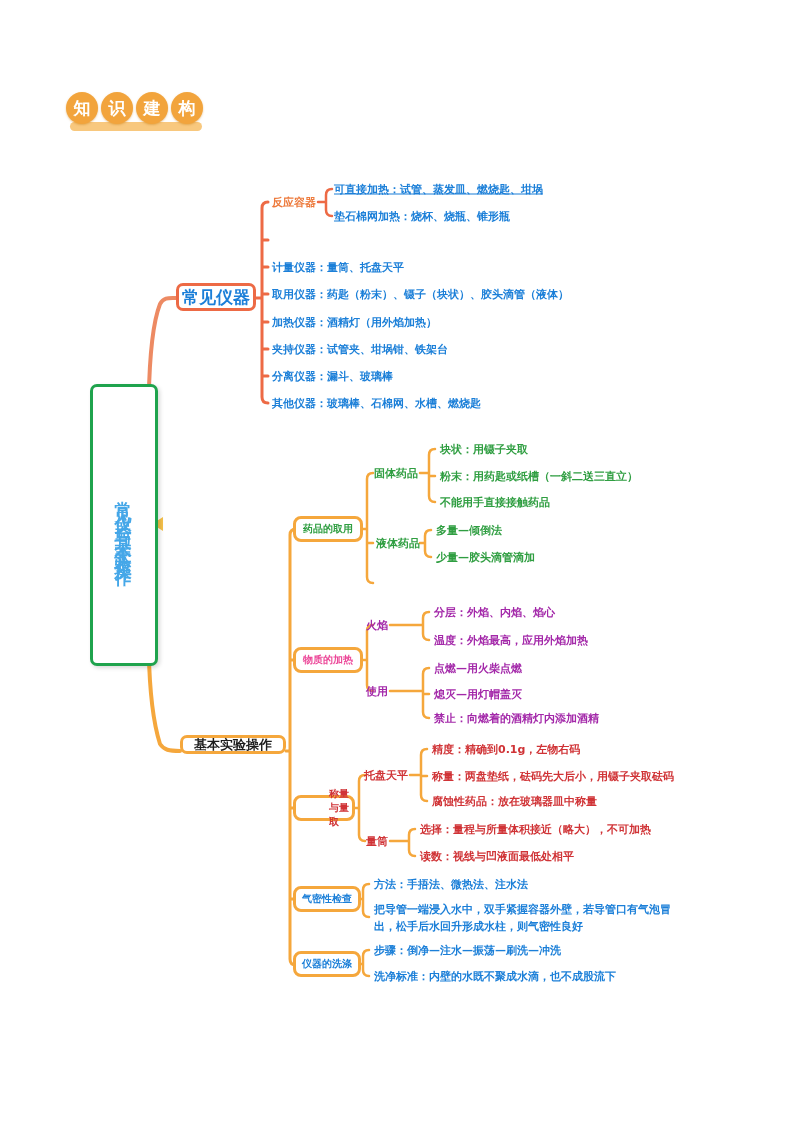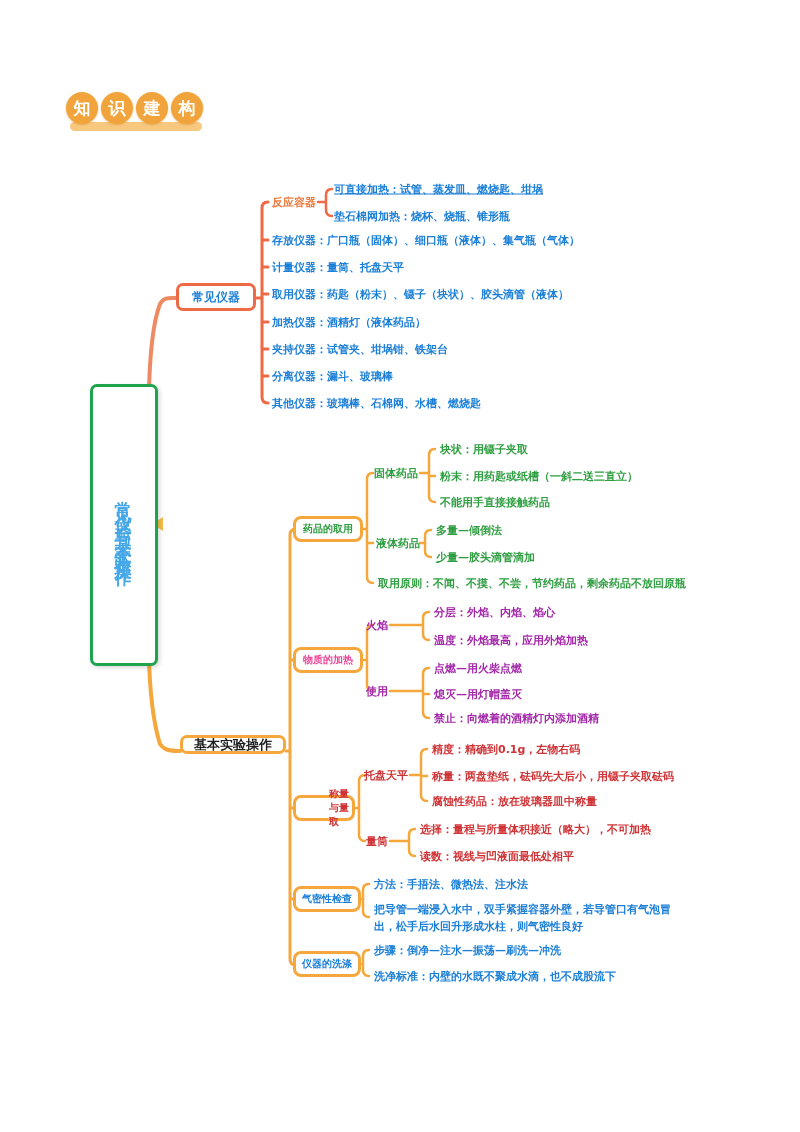--- a/index.html
+++ b/index.html
@@ -11,21 +11,21 @@
   
   .badge{position:absolute;left:66px;top:92px;z-index:3;display:flex;gap:3px;}
   .badge-bar{position:absolute;left:4px;top:30px;width:132px;height:9px;background:#F8C87E;border-radius:5px;z-index:-1;}
   .badge-circle{width:32px;height:32px;border-radius:50%;background:#F2A43C;display:flex;align-items:center;justify-content:center;box-shadow:0 1px 2px rgba(210,140,40,.5);}
   .badge-circle i{font-style:normal;color:#ffffff;font-size:17px;font-weight:bold;}
   
   .node{position:absolute;background:#ffffff;display:flex;align-items:center;justify-content:center;z-index:2;box-sizing:border-box;}
   .root{left:90px;top:384px;width:68px;height:282px;border:3px solid #1FA34D;border-radius:7px;box-shadow:2px 2px 4px rgba(0,0,0,.15);}
   .root span{writing-mode:vertical-lr;text-orientation:upright;color:#45A7E8;font-size:17px;font-weight:bold;letter-spacing:7px;}
   .n-coral{left:176px;top:283px;width:80px;height:28px;border:3px solid #ED6A45;border-radius:7px;}
-  .n-coral span{color:#1B7FD8;font-size:12px;font-weight:bold;}
+  .n-coral span{color:#1B7FD8;font-size:17px;font-weight:bold;}
   .n-main2{left:180px;top:735px;width:106px;height:19px;border:3px solid #F5A73C;border-radius:7px;}
   .n-main2 span{color:#1d1d1d;font-size:13px;font-weight:bold;}
   .sub{border:3px solid #F5A73C;border-radius:8px;height:26px;}
   .sub span{font-size:10px;font-weight:bold;}
   .s1{left:293px;top:516px;width:70px;} .s1 span{color:#2F9E41;}
   .s2{left:293px;top:647px;width:70px;} .s2 span{color:#ec4899;}
   .s3{left:293px;top:795px;width:62px;} .s3 span{color:#D03336;padding-left:33px;}
   .s4{left:293px;top:886px;width:68px;} .s4 span{color:#1B7FD8;}
   .s5{left:293px;top:951px;width:68px;} .s5 span{color:#1B7FD8;}
   
@@ -90,43 +90,41 @@
   <div class="node root">
     <span>常见仪器与基本实验操作</span>
   </div>
 
   <div class="node n-coral">
     <span>常见仪器</span>
   </div>
   <div class="glabel coraltx" style="left:272px;top:202px;">反应容器</div>
   <div class="leaf blue" style="left:334px;top:189px;text-decoration:underline;">可直接加热：试管、蒸发皿、燃烧匙、坩埚</div>
   <div class="leaf blue" style="left:334px;top:216px;">垫石棉网加热：烧杯、烧瓶、锥形瓶</div>
-  <div class="leaf blue" style="left:272px;top:240px;">存放仪器：广口瓶（固体）、细口瓶（液体）、集气瓶（气体）</div>
   <div class="leaf blue" style="left:272px;top:267px;">计量仪器：量筒、托盘天平</div>
   <div class="leaf blue" style="left:272px;top:294px;">取用仪器：药匙（粉末）、镊子（块状）、胶头滴管（液体）</div>
-  <div class="leaf blue" style="left:272px;top:322px;">加热仪器：酒精灯（液体药品）</div>
+  <div class="leaf blue" style="left:272px;top:322px;">加热仪器：酒精灯（用外焰加热）</div>
   <div class="leaf blue" style="left:272px;top:349px;">夹持仪器：试管夹、坩埚钳、铁架台</div>
   <div class="leaf blue" style="left:272px;top:376px;">分离仪器：漏斗、玻璃棒</div>
   <div class="leaf blue" style="left:272px;top:403px;">其他仪器：玻璃棒、石棉网、水槽、燃烧匙</div>
 
   <div class="node n-main2">
     <span>基本实验操作</span>
   </div>
 
   <div class="node sub s1">
     <span>药品的取用</span>
   </div>
   <div class="glabel green" style="left:374px;top:473px;">固体药品</div>
   <div class="leaf green" style="left:440px;top:449px;">块状：用镊子夹取</div>
   <div class="leaf green" style="left:440px;top:476px;">粉末：用药匙或纸槽（一斜二送三直立）</div>
   <div class="leaf green" style="left:440px;top:502px;">不能用手直接接触药品</div>
   <div class="glabel green" style="left:376px;top:543px;">液体药品</div>
   <div class="leaf green" style="left:436px;top:530px;">多量—倾倒法</div>
   <div class="leaf green" style="left:436px;top:557px;">少量—胶头滴管滴加</div>
-  <div class="leaf green" style="left:378px;top:583px;">取用原则：不闻、不摸、不尝，节约药品，剩余药品不放回原瓶</div>
 
   <div class="node sub s2">
     <span>物质的加热</span>
   </div>
   <div class="glabel purple" style="left:366px;top:625px;">火焰</div>
   <div class="leaf purple" style="left:434px;top:612px;">分层：外焰、内焰、焰心</div>
   <div class="leaf purple" style="left:434px;top:640px;">温度：外焰最高，应用外焰加热</div>
   <div class="glabel purple" style="left:366px;top:691px;">使用</div>
   <div class="leaf purple" style="left:434px;top:668px;">点燃—用火柴点燃</div>
   <div class="leaf purple" style="left:434px;top:694px;">熄灭—用灯帽盖灭</div>

